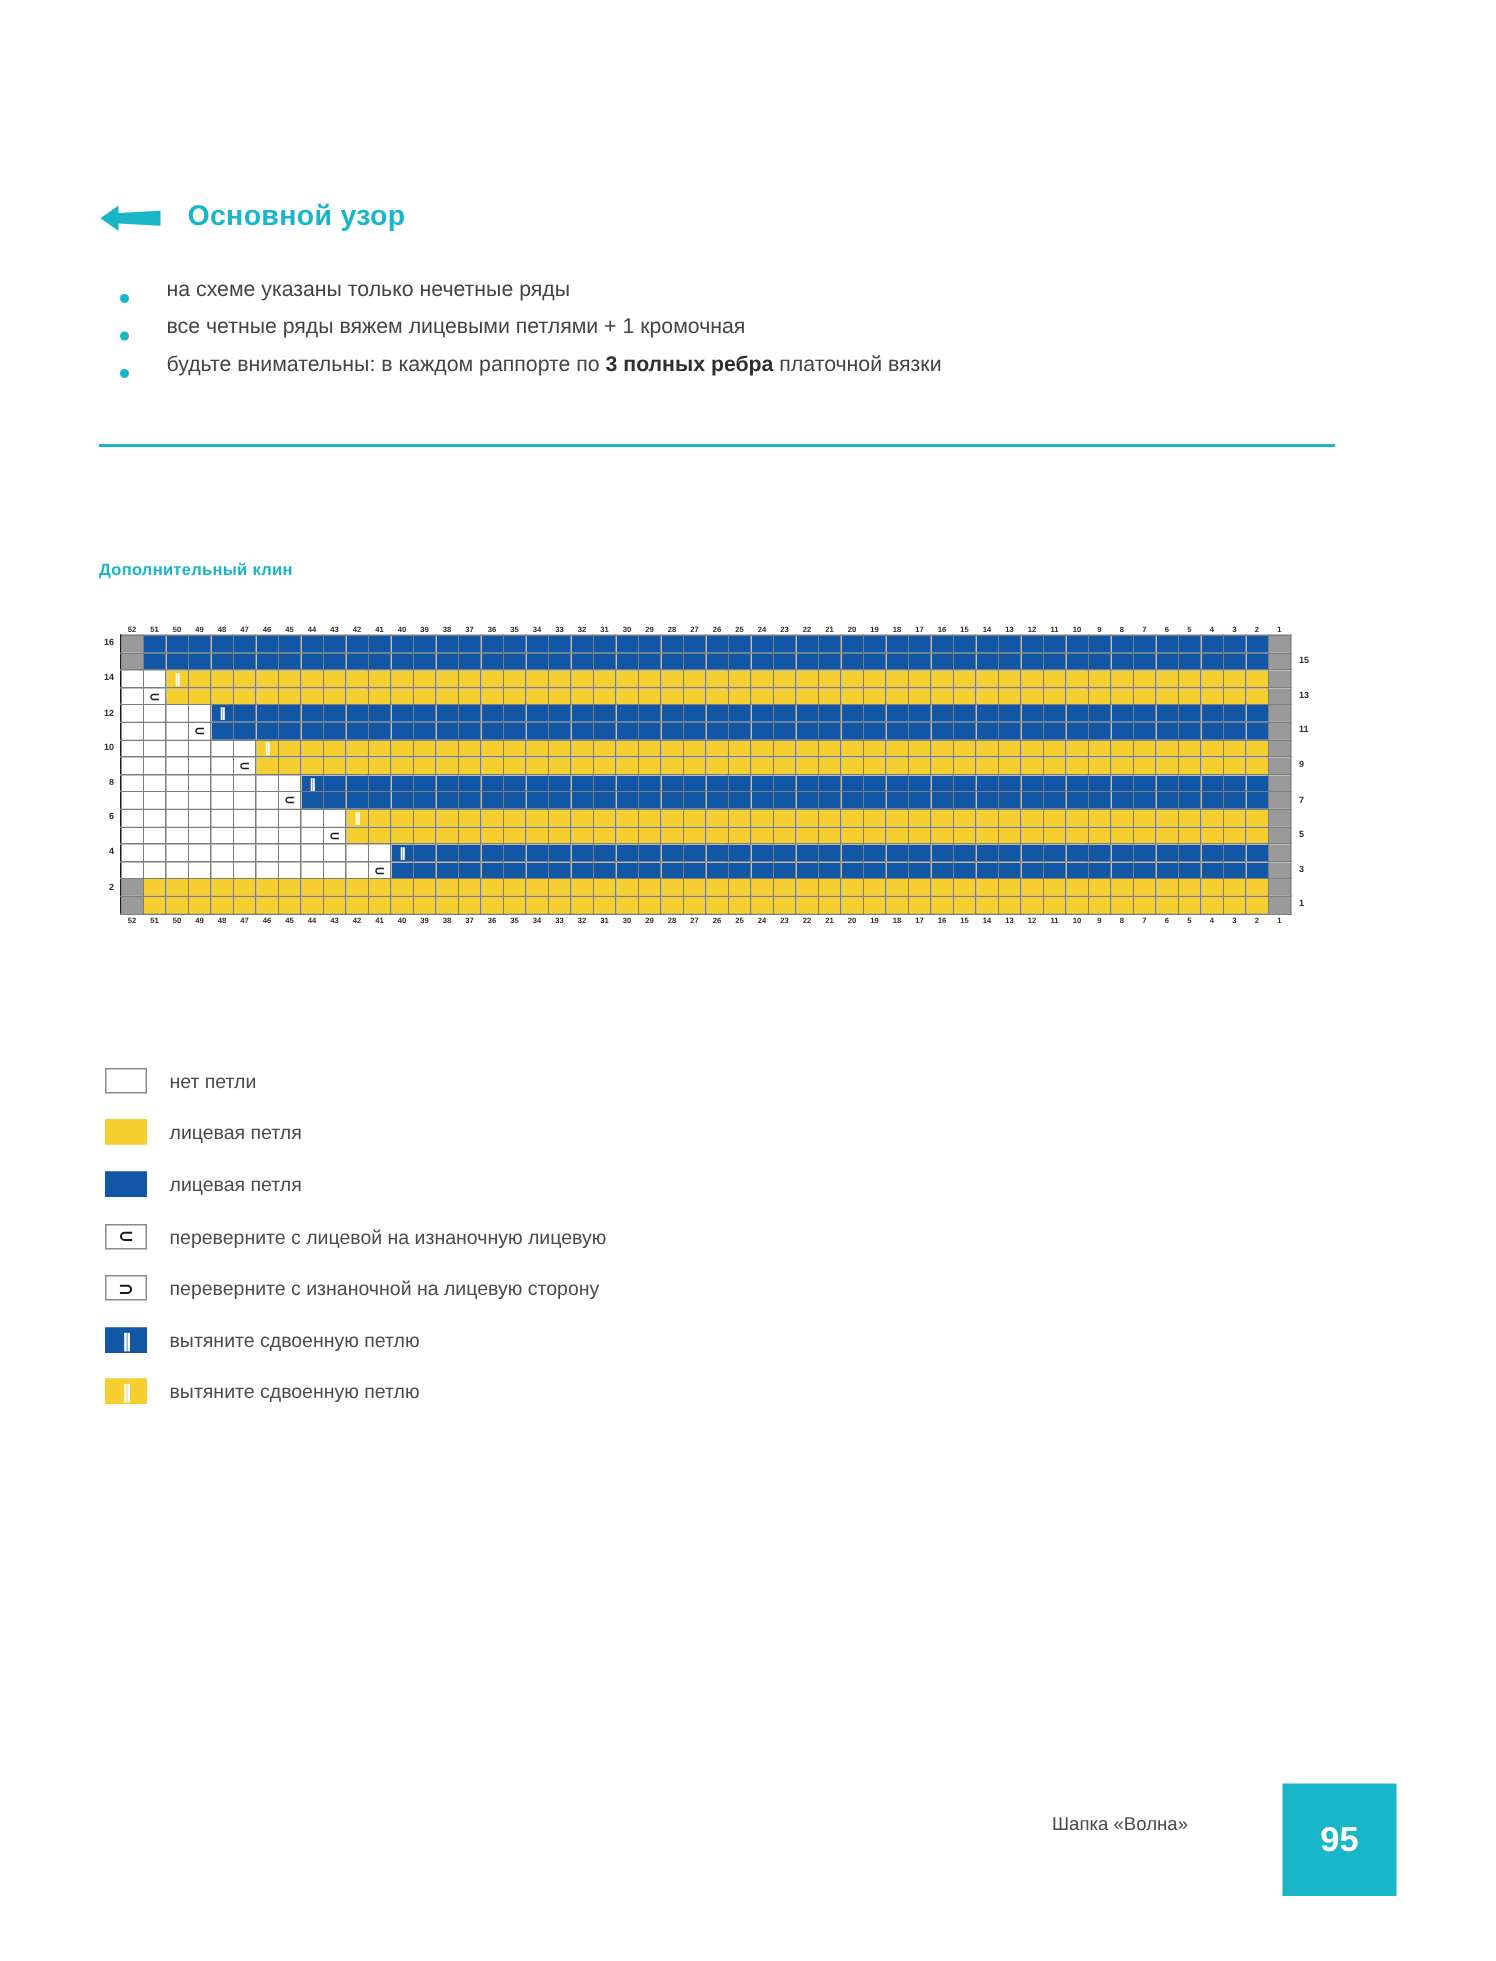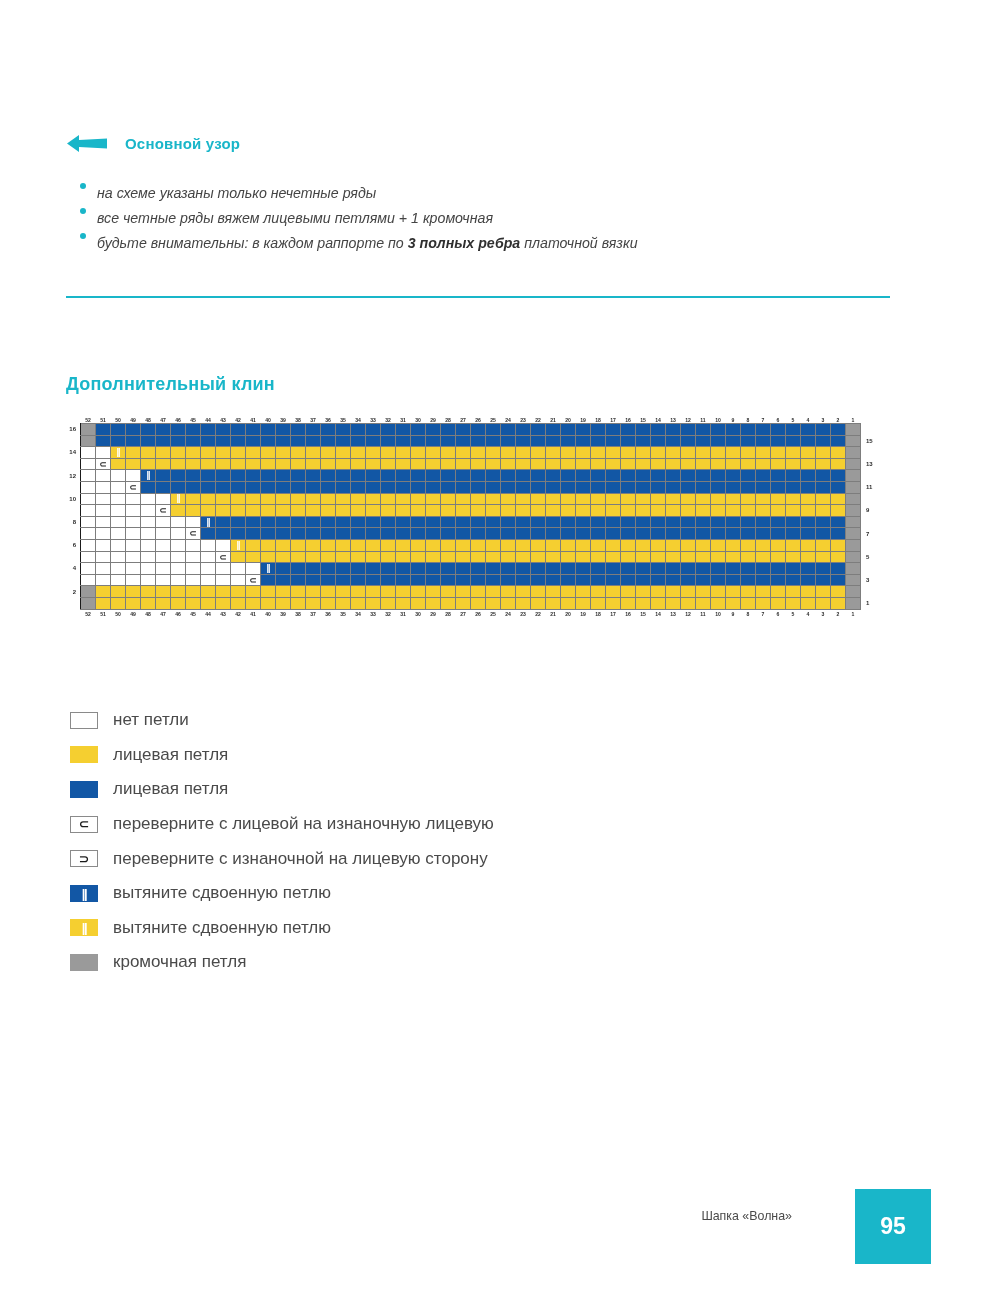--- a/index.html
+++ b/index.html
@@ -20,40 +20,39 @@
   .section-head {
     position: absolute;
     left: 66px;
     top: 134px;
     display: flex;
     align-items: center;
     gap: 17px;
   }
   .arrow-icon { width: 42px; height: 19px; display: block; }
   .section-title {
-    font-size: 15px;
+    font-size: 19px;
     font-weight: bold;
     color: #19b6c9;
     letter-spacing: 0.2px;
     white-space: nowrap;
   }
 
   
   .bullets {
     position: absolute;
     left: 80px;
     top: 184px;
     width: 820px;
   }
   .bullet-row {
     display: flex;
-    align-items: flex-start;
-    gap: 11px;
+    align-items: flex-end;
+    gap: 25px;
     margin-bottom: 6.5px;
-    font-style: italic;
   }
   .bullet-dot {
     width: 6px; height: 6px;
     border-radius: 50%;
     background: #19b6c9;
     flex: 0 0 auto;
     position: relative;
     top: -1px;
   }
   .bullet-text {
@@ -72,21 +71,21 @@
     width: 824px;
     height: 1.6px;
     background: #19b6c9;
   }
 
   
   .sub-head {
     position: absolute;
     left: 66px;
     top: 374px;
-    font-size: 18px;
+    font-size: 11px;
     font-weight: bold;
     color: #19b6c9;
     letter-spacing: 0.2px;
   }
 
   
   #chart-wrap {
     position: absolute;
     left: 63px;
     top: 413px;
@@ -191,21 +190,21 @@
     line-height: 1;
   }
   .legend-swatch .lsym.turn {
     font-size: 12px; font-weight: bold; color: #1a1a1a;
   }
   .legend-swatch .lsym.dbl {
     font-size: 13px; font-weight: bold; color: #ffffff; letter-spacing: -1.5px;
   }
   .legend-label {
     margin-left: 15px;
-    font-size: 17px;
+    font-size: 13px;
     color: #4a4a4a;
     white-space: nowrap;
   }
 
   
   .footer-caption {
     position: absolute;
     right: 205px;
     top: 1209px;
     font-size: 12.4px;
@@ -1331,22 +1330,18 @@
         <span class="lsym dbl">||</span>
       </div>
       <div class="legend-label">вытяните сдвоенную петлю</div>
     </div>
     <div class="legend-row">
       <div class="legend-swatch sw-yellow">
         <span class="lsym dbl">||</span>
       </div>
       <div class="legend-label">вытяните сдвоенную петлю</div>
     </div>
-    <div class="legend-row">
-      <div class="legend-swatch sw-grey"></div>
-      <div class="legend-label">кромочная петля</div>
-    </div>
   </div>
 
 <div class="footer-caption">Шапка «Волна»</div>
 <div class="page-box">
   <span class="page-num">95</span>
 </div>
 
 </body></html>

